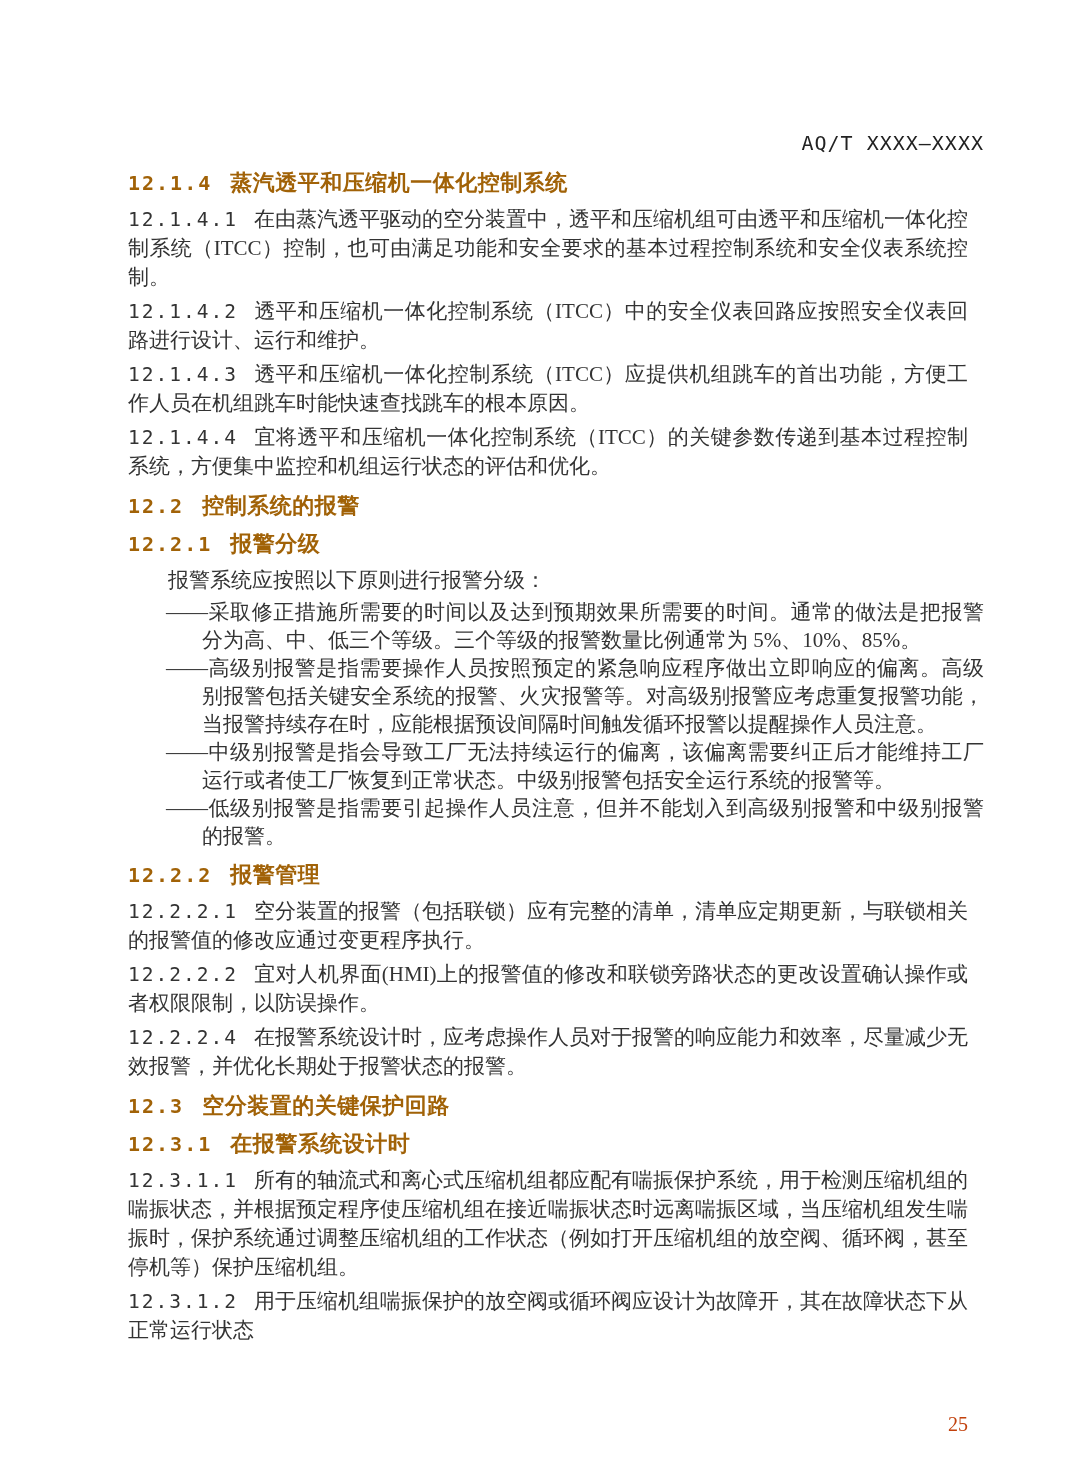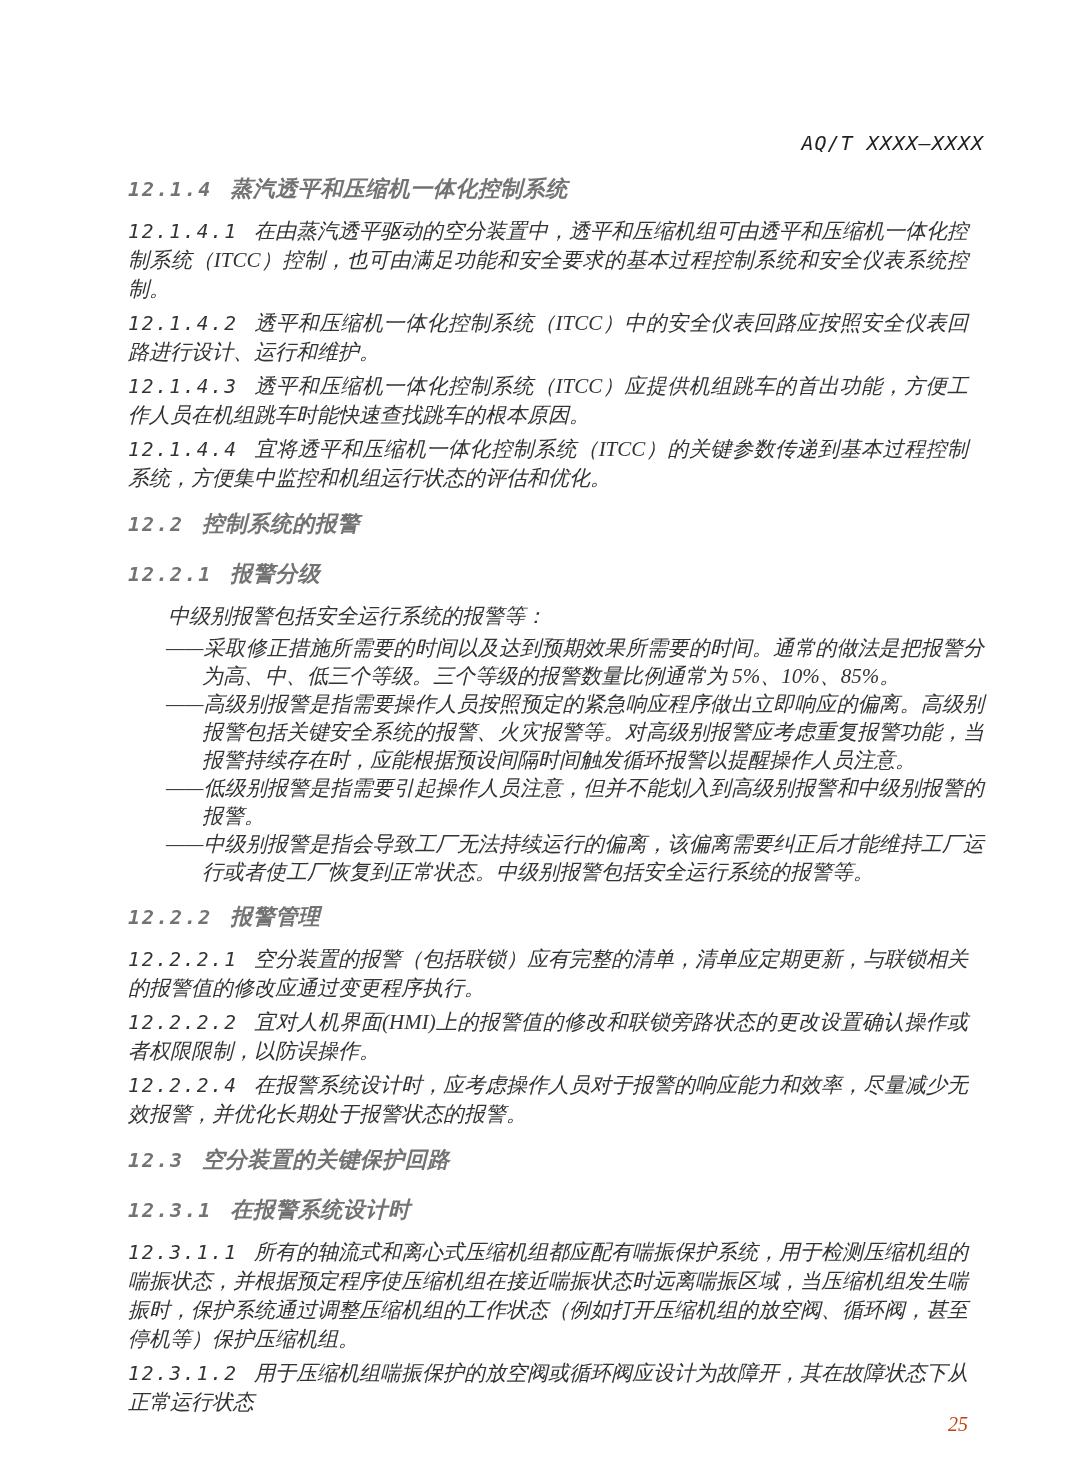--- a/index.html
+++ b/index.html
@@ -4,21 +4,20 @@
 <style>
   html, body { margin: 0; padding: 0; background: #ffffff; }
   .page {
     position: relative;
     width: 1080px;
     height: 1458px;
     background: #ffffff;
     overflow: hidden;
     font-family: "Liberation Serif", "DejaVu Serif", serif;
     color: #333333;
-    font-style: italic;
   }
   .content {
     position: absolute;
     left: 128px;
     right: 96px;
     top: 0;
     padding-top: 132px;
   }
   .doc-code {
     text-align: right;
@@ -26,22 +25,22 @@
     font-size: 20px;
     line-height: 22px;
     letter-spacing: 1px;
     color: #222222;
     margin-bottom: 16px;
   }
   h3.sec {
     font-family: "Liberation Sans", "DejaVu Sans", sans-serif;
     font-weight: 700;
     font-size: 22px;
-    line-height: 38px;
-    color: #737373;
+    line-height: 26px;
+    color: #a16207;
     margin: 12px 0 9px 0;
     letter-spacing: 0.5px;
   }
   h3.sec .hnum {
     font-family: "DejaVu Sans Mono", "Liberation Mono", monospace;
     font-size: 20px;
     font-weight: 700;
     letter-spacing: 2px;
     margin-right: 18px;
   }
@@ -97,27 +96,27 @@
     <p class="clause"><span class="cnum">12.1.4.2</span><span>透平和压缩机一体化控制系统（ITCC）中的安全仪表回路应按照安全仪表回路进行设计、运行和维护。</span></p>
 
     <p class="clause"><span class="cnum">12.1.4.3</span><span>透平和压缩机一体化控制系统（ITCC）应提供机组跳车的首出功能，方便工作人员在机组跳车时能快速查找跳车的根本原因。</span></p>
 
     <p class="clause"><span class="cnum">12.1.4.4</span><span>宜将透平和压缩机一体化控制系统（ITCC）的关键参数传递到基本过程控制系统，方便集中监控和机组运行状态的评估和优化。</span></p>
 
     <h3 class="sec"><span class="hnum">12.2</span><span>控制系统的报警</span></h3>
 
     <h3 class="sec"><span class="hnum">12.2.1</span><span>报警分级</span></h3>
 
-    <p class="intro">中级别报警包括安全运行系统的报警等：</p>
+    <p class="intro">报警系统应按照以下原则进行报警分级：</p>
 
     <div class="dash-list">
       <div class="dash-item"><span>——</span><span>采取修正措施所需要的时间以及达到预期效果所需要的时间。通常的做法是把报警分为高、中、低三个等级。三个等级的报警数量比例通常为 5%、10%、85%。</span></div>
       <div class="dash-item"><span>——</span><span>高级别报警是指需要操作人员按照预定的紧急响应程序做出立即响应的偏离。高级别报警包括关键安全系统的报警、火灾报警等。对高级别报警应考虑重复报警功能，当报警持续存在时，应能根据预设间隔时间触发循环报警以提醒操作人员注意。</span></div>
+      <div class="dash-item"><span>——</span><span>中级别报警是指会导致工厂无法持续运行的偏离，该偏离需要纠正后才能维持工厂运行或者使工厂恢复到正常状态。中级别报警包括安全运行系统的报警等。</span></div>
       <div class="dash-item"><span>——</span><span>低级别报警是指需要引起操作人员注意，但并不能划入到高级别报警和中级别报警的报警。</span></div>
-      <div class="dash-item"><span>——</span><span>中级别报警是指会导致工厂无法持续运行的偏离，该偏离需要纠正后才能维持工厂运行或者使工厂恢复到正常状态。中级别报警包括安全运行系统的报警等。</span></div>
     </div>
 
     <h3 class="sec"><span class="hnum">12.2.2</span><span>报警管理</span></h3>
 
     <p class="clause"><span class="cnum">12.2.2.1</span><span>空分装置的报警（包括联锁）应有完整的清单，清单应定期更新，与联锁相关的报警值的修改应通过变更程序执行。</span></p>
 
     <p class="clause"><span class="cnum">12.2.2.2</span><span>宜对人机界面(HMI)上的报警值的修改和联锁旁路状态的更改设置确认操作或者权限限制，以防误操作。</span></p>
 
 
     <p class="clause"><span class="cnum">12.2.2.4</span><span>在报警系统设计时，应考虑操作人员对于报警的响应能力和效率，尽量减少无效报警，并优化长期处于报警状态的报警。</span></p>

